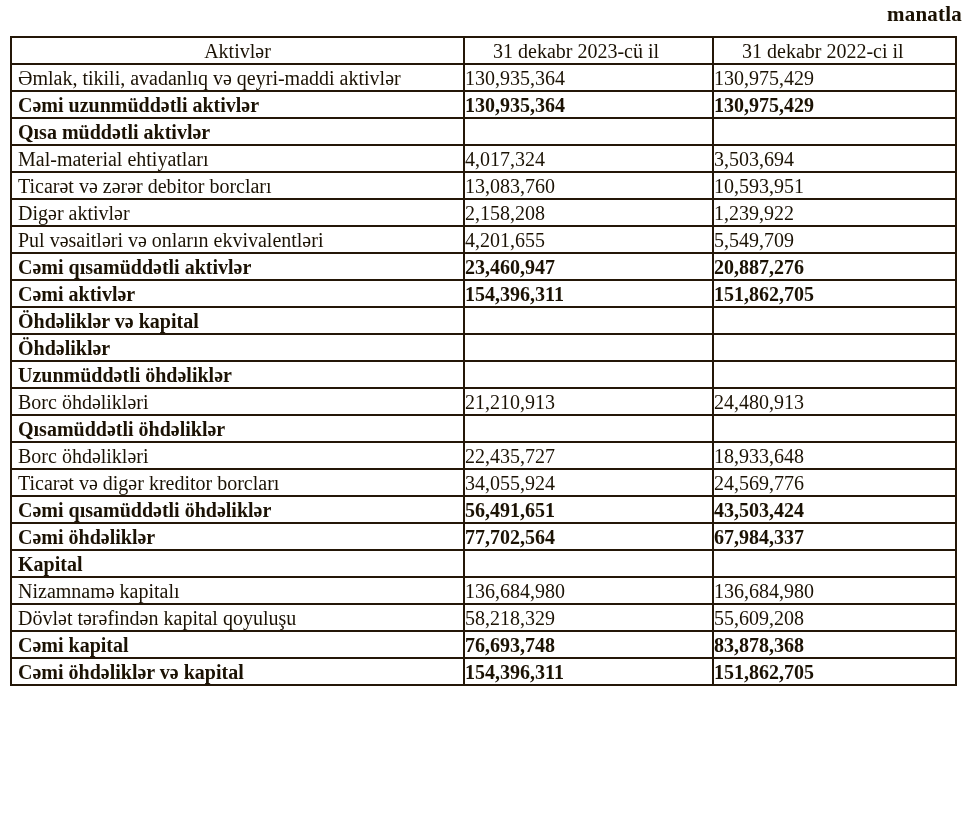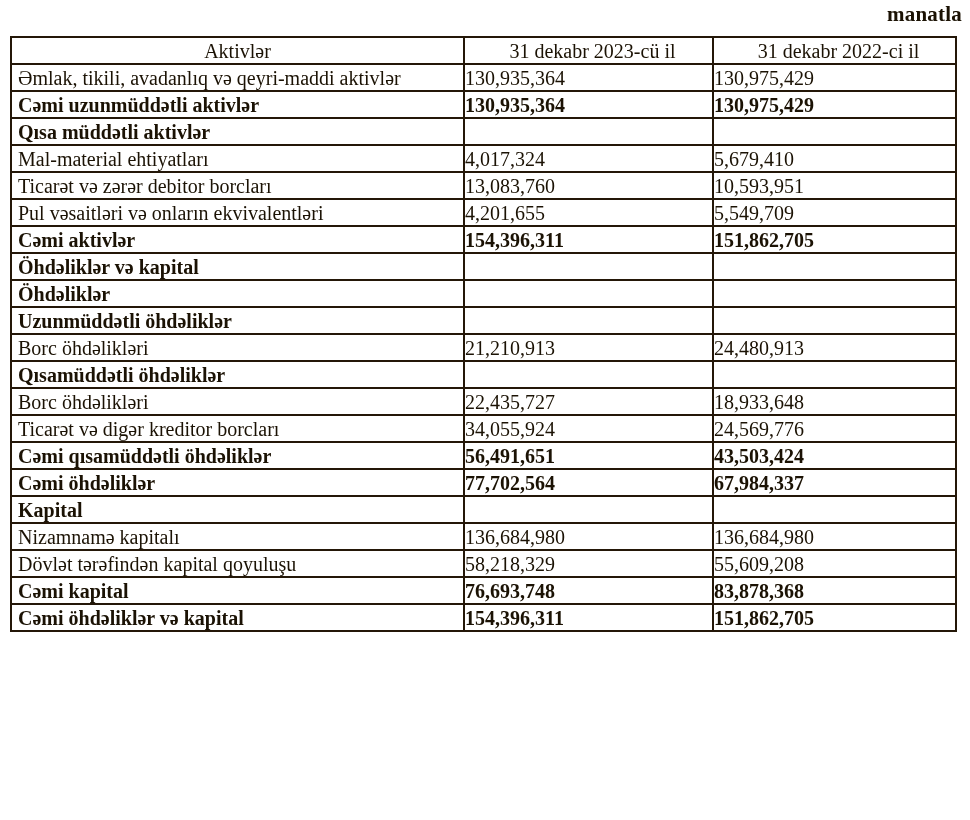--- a/index.html
+++ b/index.html
@@ -40,21 +40,21 @@
     line-height: 24px;
     vertical-align: middle;
     overflow: hidden;
     white-space: nowrap;
   }
   .balance-table col.c-label { width: 453px; }
   .balance-table col.c-2023  { width: 249px; }
   .balance-table col.c-2022  { width: 243px; }
   .balance-table th { font-weight: normal; }
   .balance-table th.col-label { text-align: center; }
-  .balance-table th.col-year  { text-align: center; padding-left: 8px; }
+  .balance-table th.col-year  { text-align: left; padding-left: 28px; }
   .balance-table td.label { text-align: left; padding-left: 6px; padding-right: 0; }
   .balance-table td.num   { text-align: left; padding-right: 7px; }
   .balance-table tr.total td { font-weight: bold; }
   .balance-table tr.section td.label { font-weight: bold; }
 </style>
 </head>
 <body>
 
 <div class="page">
   <div class="unit-label">manatla</div>
@@ -84,31 +84,41 @@
           <td class="num">130,975,429</td>
         </tr>
         <tr class="section">
           <td class="label">Qısa müddətli aktivlər</td>
           <td class="num"></td>
           <td class="num"></td>
         </tr>
         <tr>
           <td class="label">Mal-material ehtiyatları</td>
           <td class="num">4,017,324</td>
-          <td class="num">5,679,410</td>
+          <td class="num">3,503,694</td>
         </tr>
         <tr>
           <td class="label">Ticarət və zərər debitor borcları</td>
           <td class="num">13,083,760</td>
           <td class="num">10,593,951</td>
         </tr>
         <tr>
+          <td class="label">Digər aktivlər</td>
+          <td class="num">2,158,208</td>
+          <td class="num">1,239,922</td>
+        </tr>
+        <tr>
           <td class="label">Pul vəsaitləri və onların ekvivalentləri</td>
           <td class="num">4,201,655</td>
           <td class="num">5,549,709</td>
+        </tr>
+        <tr class="total">
+          <td class="label">Cəmi qısamüddətli aktivlər</td>
+          <td class="num">23,460,947</td>
+          <td class="num">20,887,276</td>
         </tr>
         <tr class="total">
           <td class="label">Cəmi aktivlər</td>
           <td class="num">154,396,311</td>
           <td class="num">151,862,705</td>
         </tr>
         <tr class="section">
           <td class="label">Öhdəliklər və kapital</td>
           <td class="num"></td>
           <td class="num"></td>

